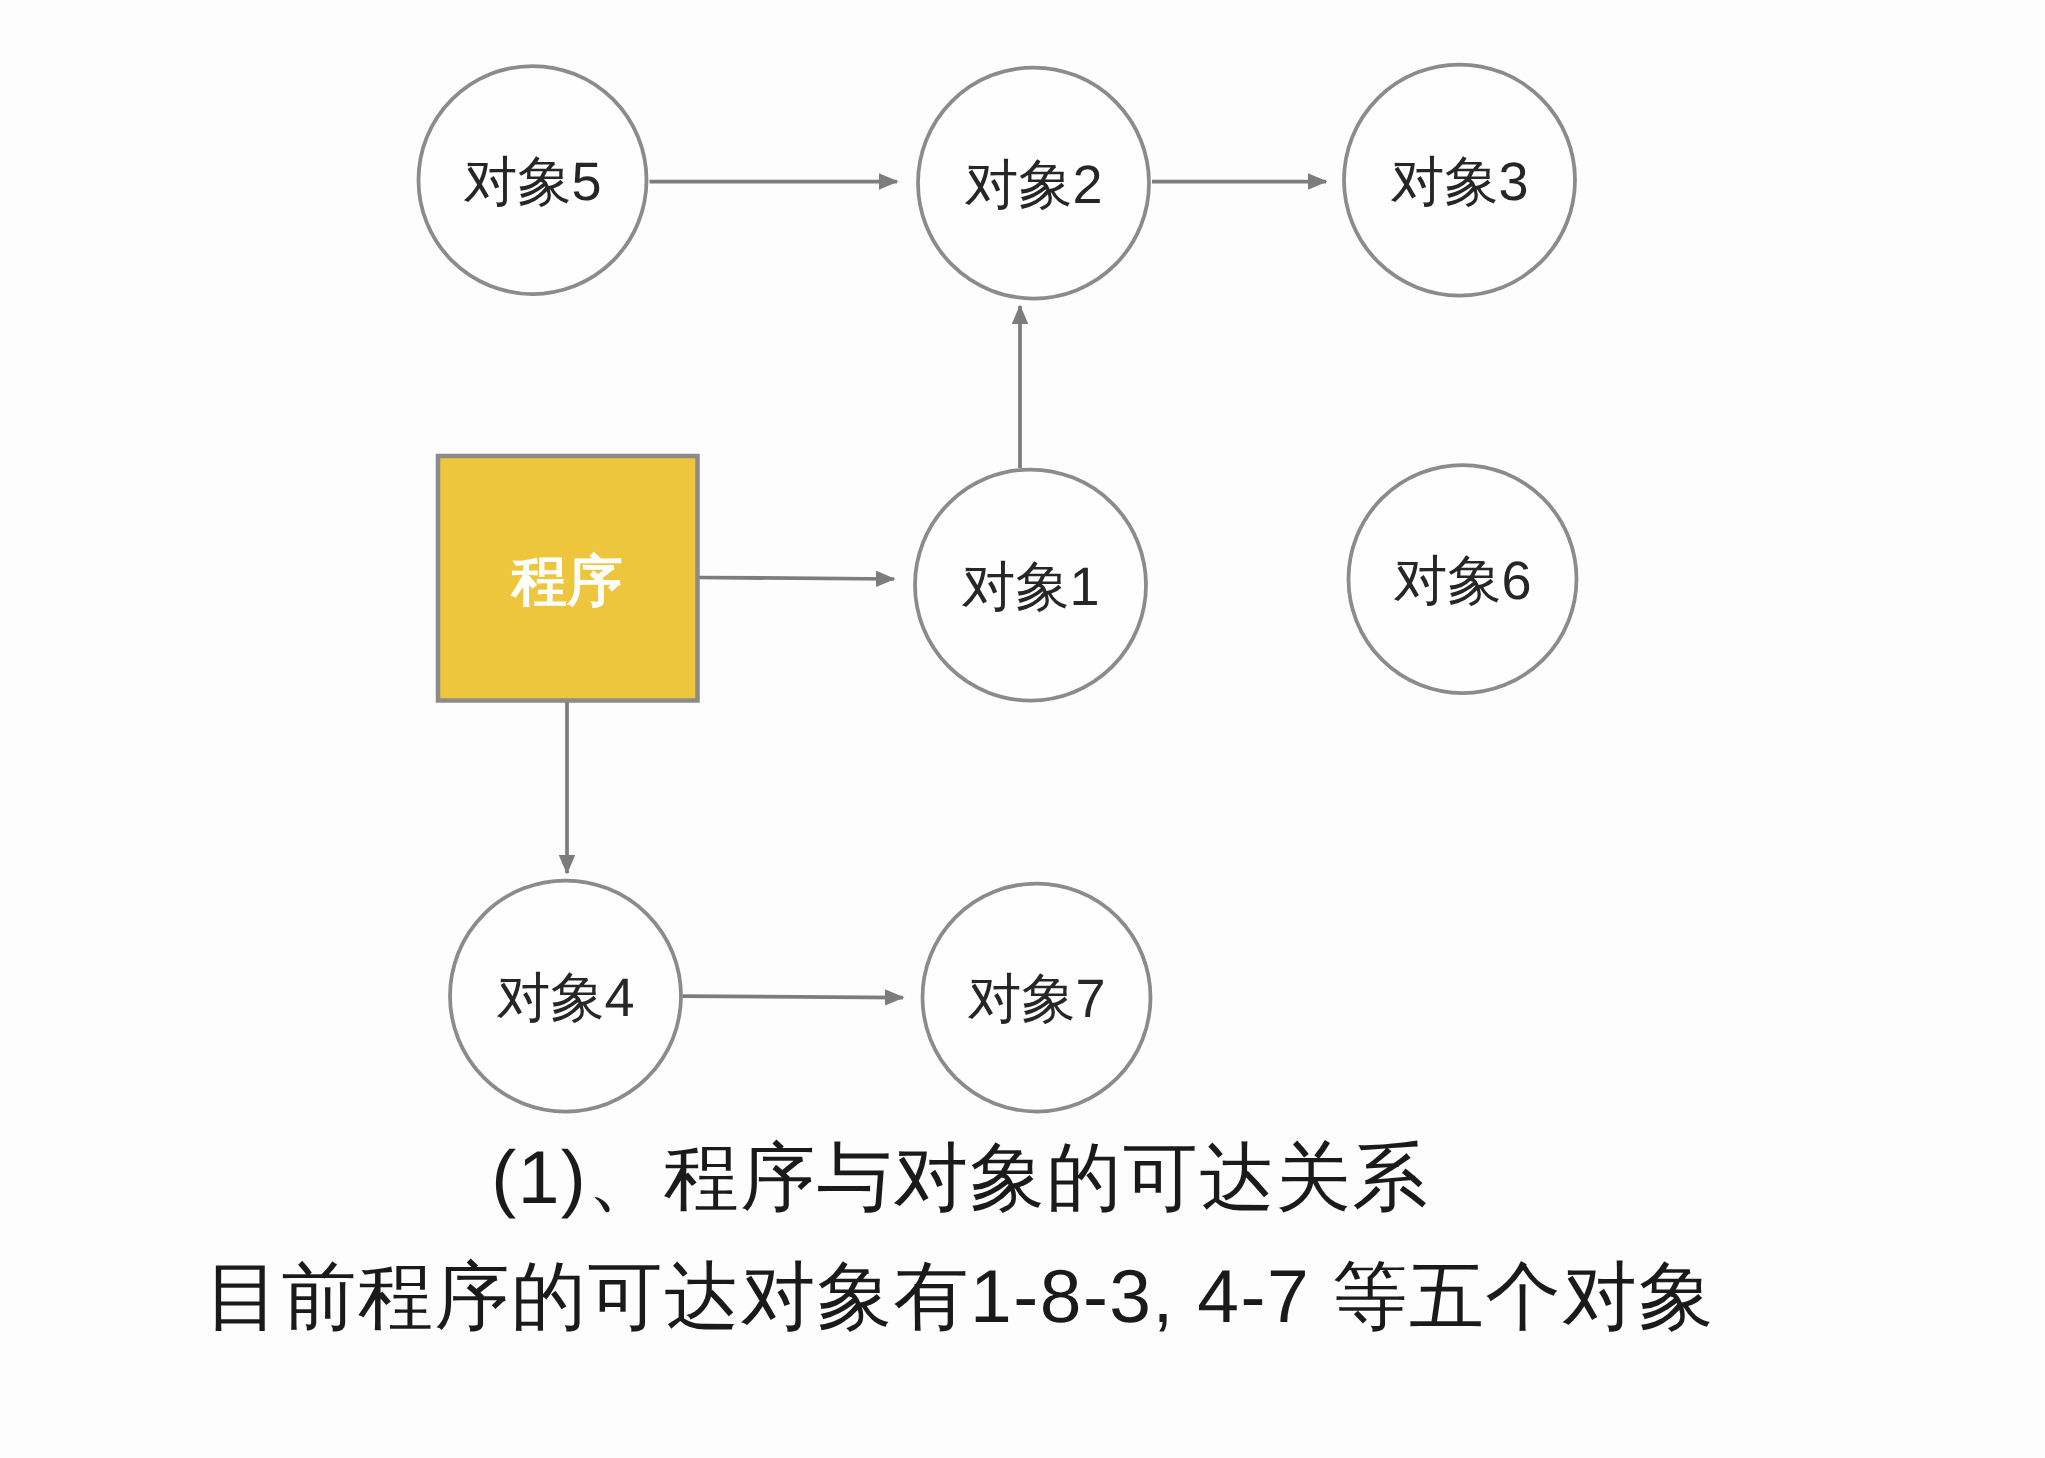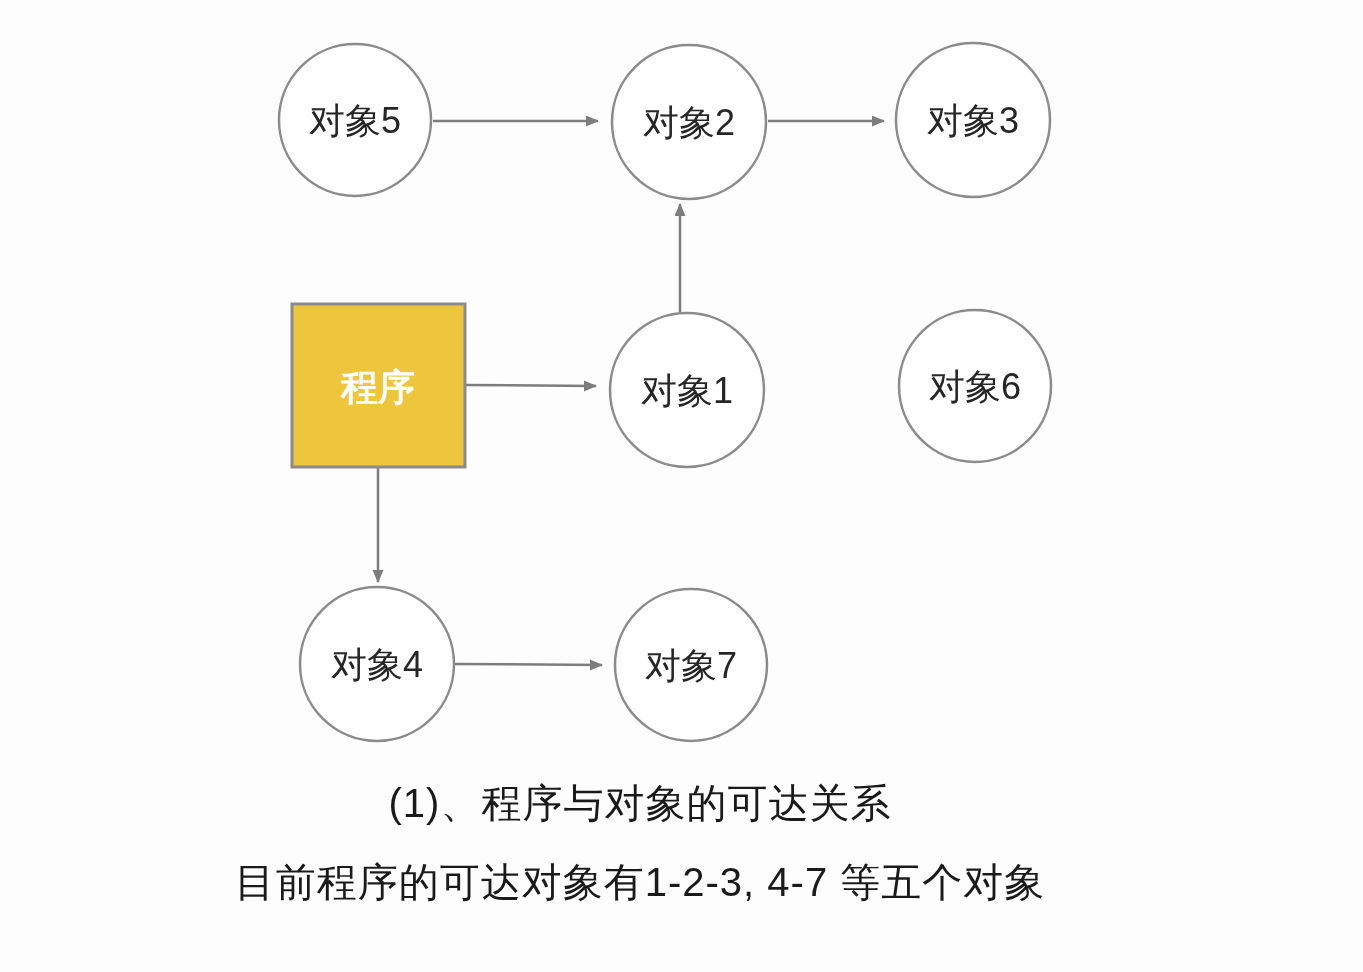--- a/index.html
+++ b/index.html
@@ -39,25 +39,25 @@
     text-anchor: middle;
   }
   .edge {
     stroke: #7d7d7d;
     stroke-width: 2.5;
     fill: none;
   }
   .caption {
     position: absolute;
     left: 0;
-    top: 764px;
+    top: 746px;
     width: 1280px;
     text-align: center;
     color: #1a1a1a;
-    font-size: 40px;
+    font-size: 50px;
     line-height: 79px;
     letter-spacing: 1px;
     white-space: nowrap;
   }
 </style>
 </head>
 <body>
 
 <div class="stage">
 
@@ -109,16 +109,16 @@
     </g>
 
     <g>
       <circle class="node-circle" cx="691" cy="665" r="76"></circle>
       <text class="node-label" x="691" y="678">对象7</text>
     </g>
   </svg>
 
   <div class="caption">
     <div>(1)、程序与对象的可达关系</div>
-    <div>目前程序的可达对象有1-2-3, 4-7 等五个对象</div>
+    <div>目前程序的可达对象有1-8-3, 4-7 等五个对象</div>
   </div>
 
 </div>
 
 </body></html>

